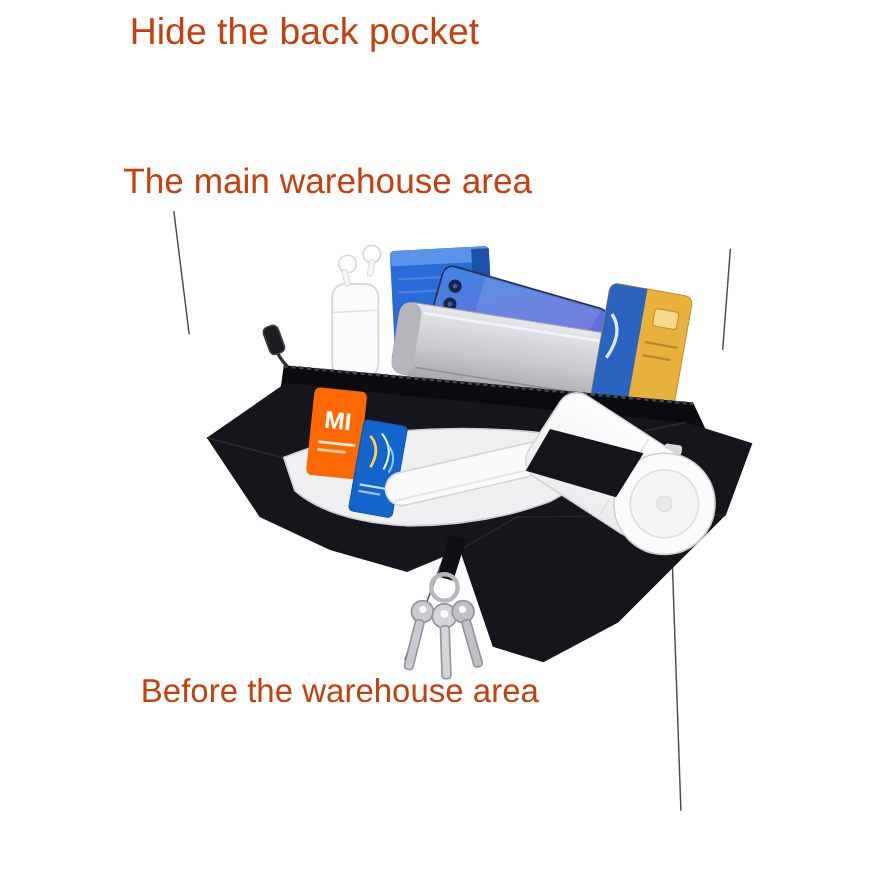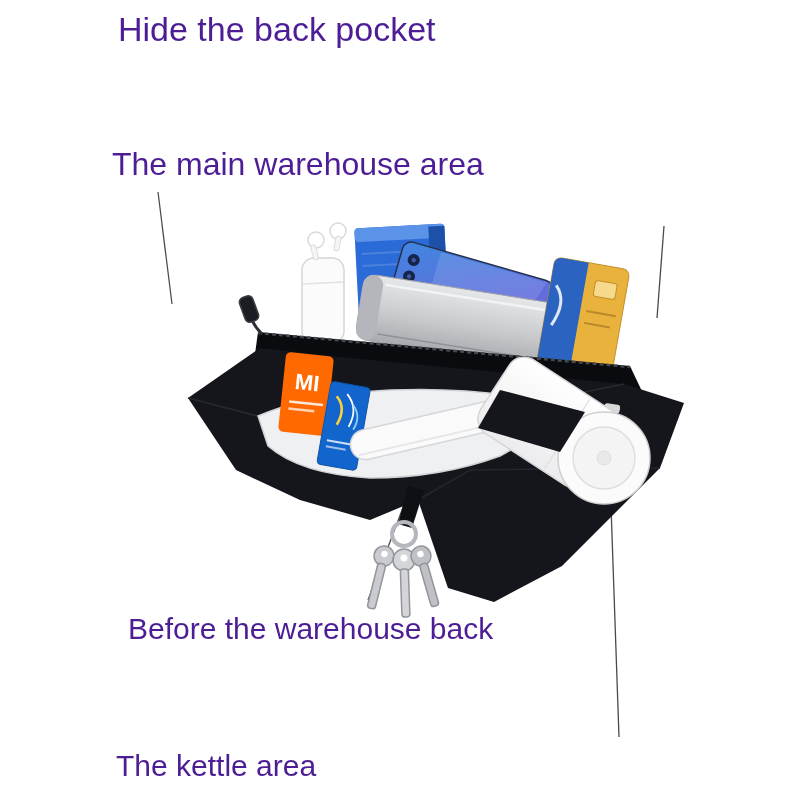--- a/index.html
+++ b/index.html
@@ -6,21 +6,21 @@
   .stage{
     position:relative;
     width:800px;height:800px;
     background:#ffffff;
     overflow:hidden;
     font-family:"Liberation Sans", sans-serif;
   }
   .scene{position:absolute;left:0;top:0;width:800px;height:800px;}
   .label{
     position:absolute;
-    color:#4c1d95;
+    color:#c2410c;
     white-space:nowrap;
     line-height:1.15;
     text-align:right;
   }
   .label.title{left:118px;top:10px;font-size:34px;}
   .label.main{left:112px;top:146px;font-size:32px;}
   .label.before{left:128px;top:612px;font-size:30px;}
   .label.kettle{left:116px;top:749px;font-size:30px;}
 </style>
 </head>
@@ -170,15 +170,14 @@
       <g transform="rotate(-16 421 556)">
         <circle cx="421" cy="556" r="10" fill="#bfc1c6" stroke="#93959b" stroke-width="1.5"></circle>
         <circle cx="421" cy="554" r="3.2" fill="#ffffff"></circle>
         <rect x="417" y="564" width="8" height="44" rx="3" fill="#bfc1c6" stroke="#93959b" stroke-width="1.5"></rect>
       </g>
     </g>
   </svg>
 
   <div class="label title">Hide the back pocket</div>
   <div class="label main">The main warehouse area</div>
-  <div class="label before">Before the warehouse back</div>
-  <div class="label kettle">The kettle area</div>
+  <div class="label before">Before the warehouse area</div>
 </div>
 
 </body></html>

